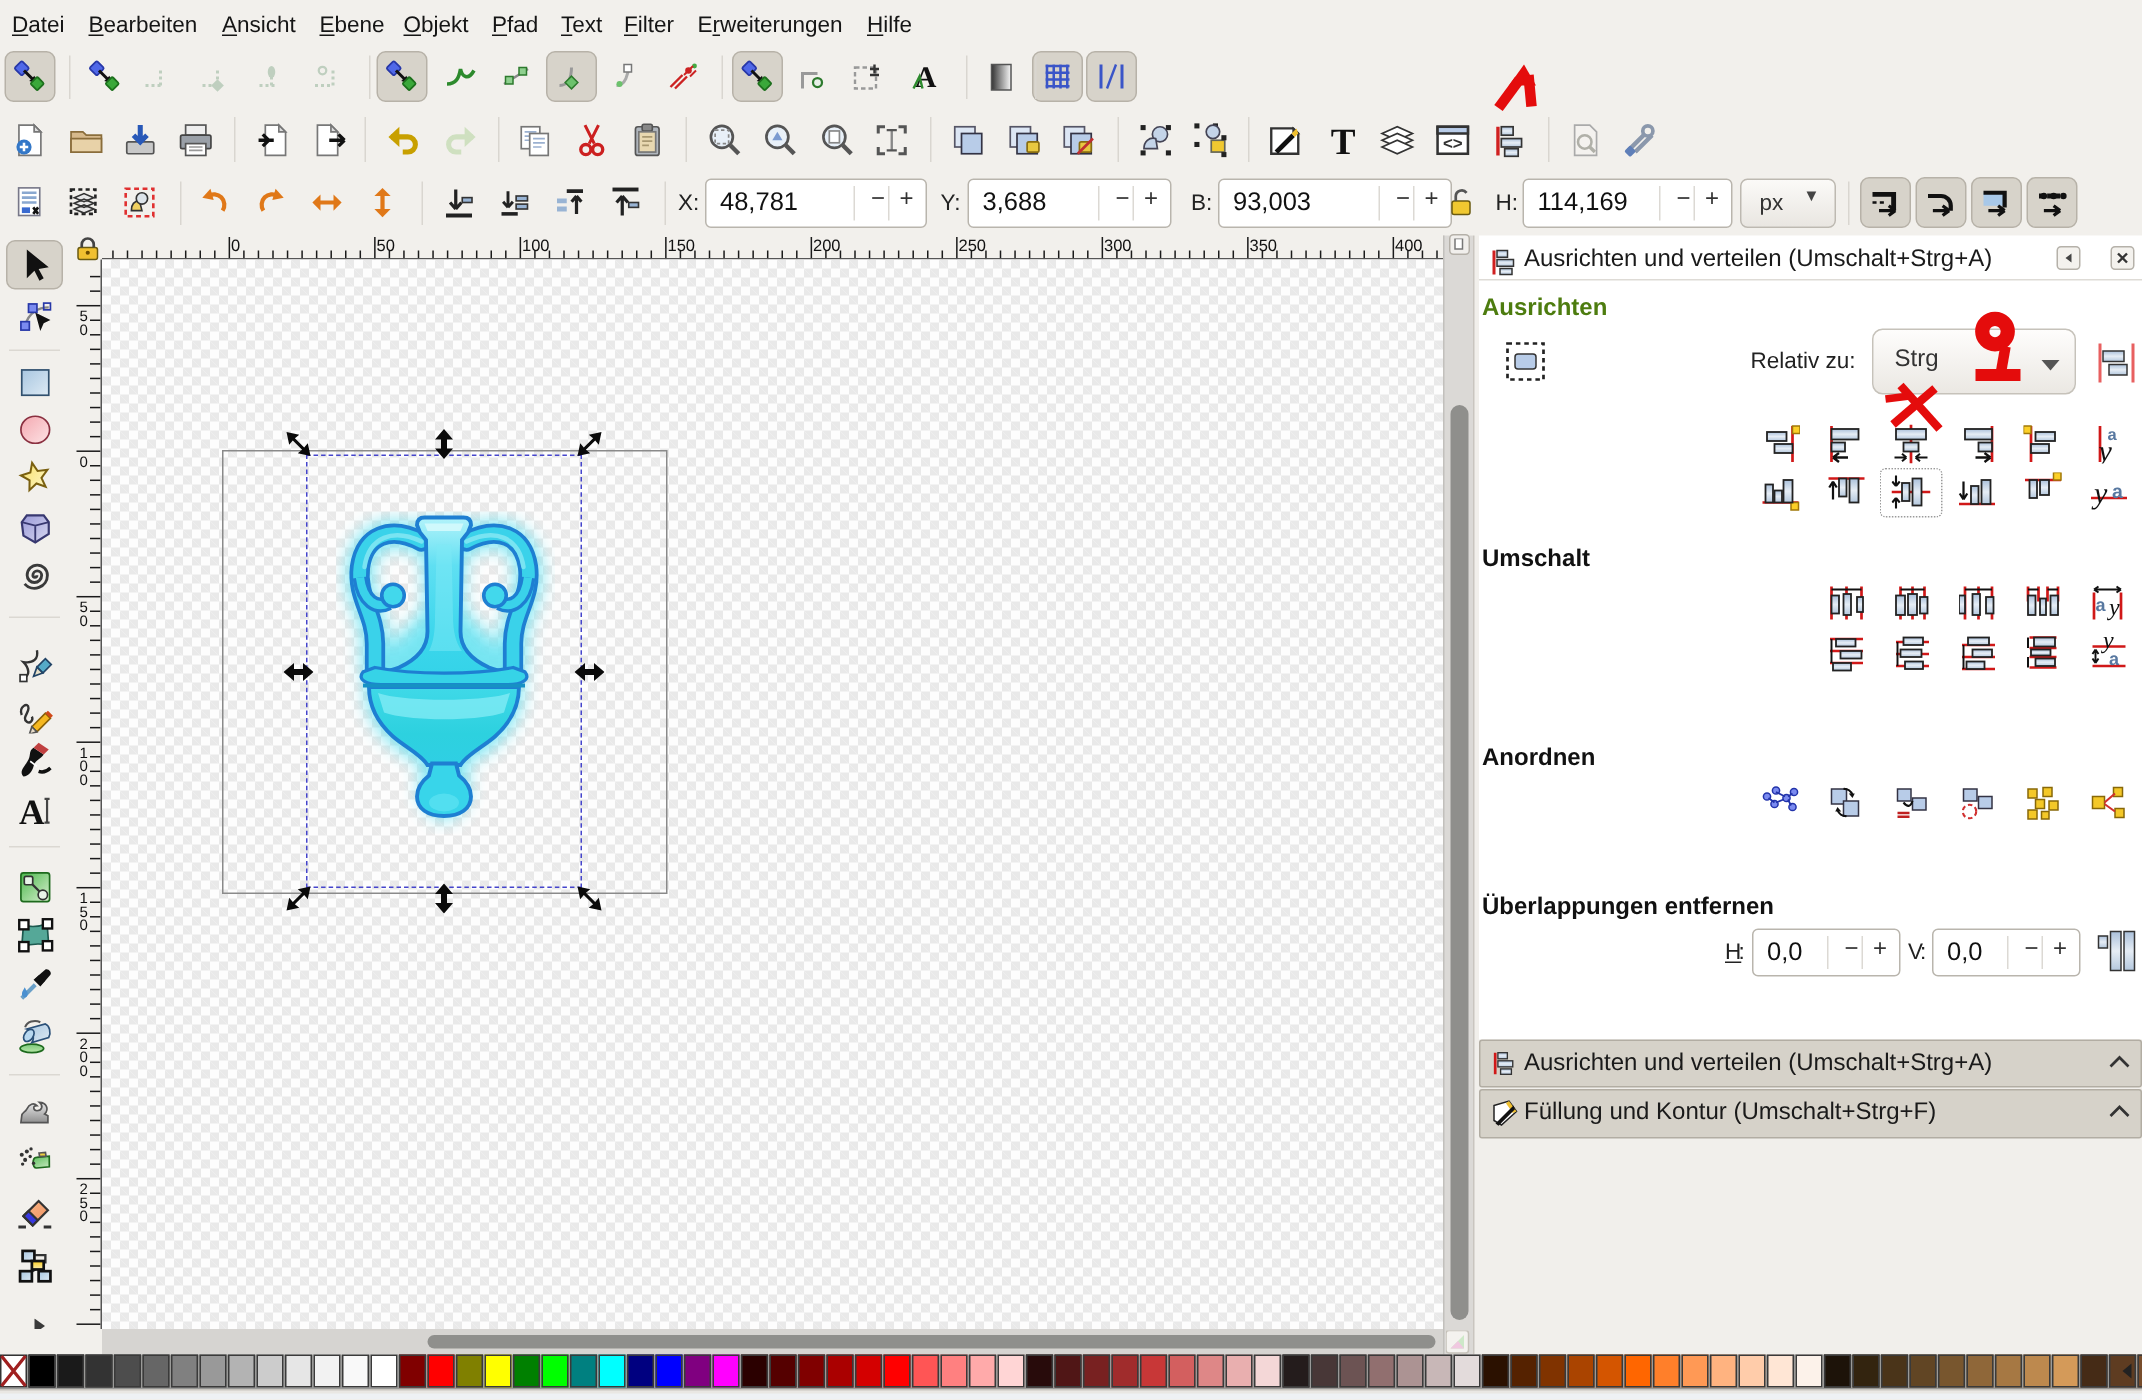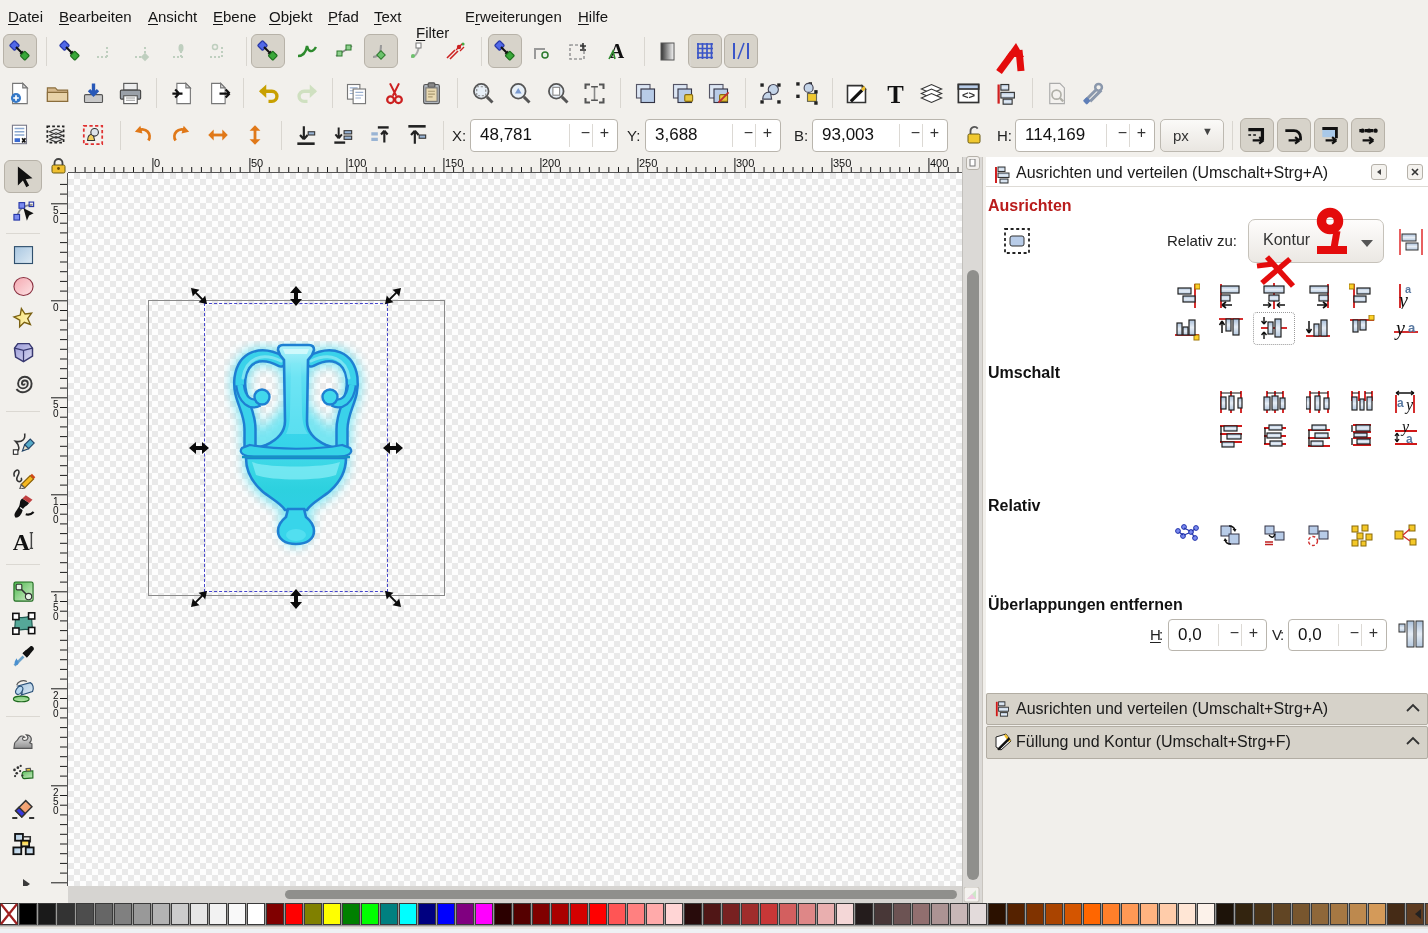--- a/index.html
+++ b/index.html
@@ -72,21 +72,21 @@
 </defs>
   </svg>
 
 <div class="ab menu" style="left:8px;top:8px"><u>D</u>atei</div>
 <div class="ab menu" style="left:59px;top:8px"><u>B</u>earbeiten</div>
 <div class="ab menu" style="left:148px;top:8px"><u>A</u>nsicht</div>
 <div class="ab menu" style="left:213px;top:8px"><u>E</u>bene</div>
 <div class="ab menu" style="left:269px;top:8px"><u>O</u>bjekt</div>
 <div class="ab menu" style="left:328px;top:8px"><u>P</u>fad</div>
 <div class="ab menu" style="left:374px;top:8px"><u>T</u>ext</div>
-<div class="ab menu" style="left:416px;top:24px"><u>F</u>ilter</div>
+<div class="ab menu" style="left:416px;top:8px"><u>F</u>ilter</div>
 <div class="ab menu" style="left:465px;top:8px">E<u>r</u>weiterungen</div>
 <div class="ab menu" style="left:578px;top:8px"><u>H</u>ilfe</div>
 <div class="ab pbtn" style="left:3.0px;top:34.0px;width:34px;height:34px;border-radius:6px"></div>
 <div class="ab pbtn" style="left:251.0px;top:34.0px;width:34px;height:34px;border-radius:6px"></div>
 <div class="ab pbtn" style="left:364.0px;top:34.0px;width:34px;height:34px;border-radius:6px"></div>
 <div class="ab pbtn" style="left:488.0px;top:34.0px;width:34px;height:34px;border-radius:6px"></div>
 <div class="ab pbtn" style="left:688.0px;top:34.0px;width:34px;height:34px;border-radius:6px"></div>
 <div class="ab pbtn" style="left:724.0px;top:34.0px;width:34px;height:34px;border-radius:6px"></div>
 <svg class="ab" style="left:8.0px;top:39.0px;" width="24" height="24" viewBox="0 0 24 24">
     <rect x="3" y="3" width="7" height="7" rx="1" transform="rotate(45 6.5 6.5)" fill="#5068e8" stroke="#2838a8" stroke-width="1.2"></rect>
@@ -397,21 +397,21 @@
   </div>
 <div class="ab lbl" style="left:627px;top:127px">Y:</div>
 <div class="ab spin" style="left:645px;top:119px;width:136px;height:33px">
     <span class="v">3,688</span>
     <span class="s1"></span>
     <span class="s2"></span>
     <span class="m">−</span>
     <span class="p">+</span>
   </div>
 <div class="ab lbl" style="left:794px;top:127px">B:</div>
-<div class="ab spin" style="left:812px;top:119px;width:136px;height:33px">
+<div class="ab spin" style="left:812px;top:119px;width:156px;height:33px">
     <span class="v">93,003</span>
     <span class="s1"></span>
     <span class="s2"></span>
     <span class="m">−</span>
     <span class="p">+</span>
   </div>
 <div class="ab lbl" style="left:997px;top:127px">H:</div>
 <div class="ab spin" style="left:1015px;top:119px;width:140px;height:33px">
     <span class="v">114,169</span>
     <span class="s1"></span>
@@ -864,31 +864,31 @@
   </svg>
 <div class="ab" style="left:1016px;top:164px;font-size:16px;color:#1a1a1a">Ausrichten und verteilen (Umschalt+Strg+A)</div>
 <div class="ab" style="left:1371px;top:164px;width:16px;height:16px;border:1px solid #b5b1a9;border-radius:3px;background:#f4f2ee"></div>
 <svg class="ab" style="left:1375px;top:168px;" width="8" height="8" viewBox="0 0 8 8">
     <path d="M6 1 L2 4 L6 7 Z" fill="#444"></path>
   </svg>
 <div class="ab" style="left:1407px;top:164px;width:16px;height:16px;border:1px solid #b5b1a9;border-radius:3px;background:#f4f2ee"></div>
 <svg class="ab" style="left:1410px;top:167px;" width="10" height="10" viewBox="0 0 10 10">
     <path d="M2 2 L8 8 M8 2 L2 8" stroke="#333" stroke-width="1.6"></path>
   </svg>
-<div class="ab bold" style="left:988px;top:197px;font-size:16px;color:#b91c1c">Ausrichten</div>
+<div class="ab bold" style="left:988px;top:197px;font-size:16px;color:#4d7c0f">Ausrichten</div>
 <div class="ab bold" style="left:988px;top:364px;font-size:16px;color:#111">Umschalt</div>
-<div class="ab bold" style="left:988px;top:497px;font-size:16px;color:#111">Relativ</div>
+<div class="ab bold" style="left:988px;top:497px;font-size:16px;color:#111">Anordnen</div>
 <div class="ab bold" style="left:988px;top:596px;font-size:16px;color:#111">Überlappungen entfernen</div>
 <svg class="ab" style="left:1003px;top:227px;" width="28" height="28" viewBox="0 0 28 28">
     <rect x="2" y="2" width="24" height="24" fill="none" stroke="#222" stroke-width="1.8" stroke-dasharray="3 2.6"></rect>
     <rect x="7" y="9" width="14" height="10" rx="2" fill="#b8cce8" stroke="#333"></rect>
   </svg>
 <div class="ab" style="left:1167px;top:232px;font-size:15px;color:#222">Relativ zu:</div>
 <div class="ab" style="left:1248px;top:219px;width:136px;height:44px;border:1px solid #c6c2ba;border-radius:7px;background:linear-gradient(#fefdfc,#ebe8e3)"></div>
-<div class="ab" style="left:1263px;top:231px;font-size:16px;color:#333">Kontur</div>
+<div class="ab" style="left:1263px;top:231px;font-size:16px;color:#333">Strg</div>
 <svg class="ab" style="left:1360px;top:238px;" width="14" height="10" viewBox="0 0 14 10">
     <path d="M1 2 L7 9 L13 2 Z" fill="#555"></path>
   </svg>
 <svg class="ab" style="left:1396px;top:228px;" width="30" height="28" viewBox="0 0 30 28">
     <path d="M4 1 v26 M26 1 v26" stroke="#e86060" stroke-width="2"></path>
     <rect x="6" y="6" width="14" height="7" fill="url(#gbar)" stroke="#333"></rect>
     <rect x="10" y="15" width="12" height="7" fill="url(#gbar)" stroke="#333"></rect>
   </svg>
 <svg class="ab" style="left:1174px;top:283px;" width="26" height="26" viewBox="0 0 26 26">
     <path d="M21 1 v24" stroke="#d01818" stroke-width="1.8"></path>

